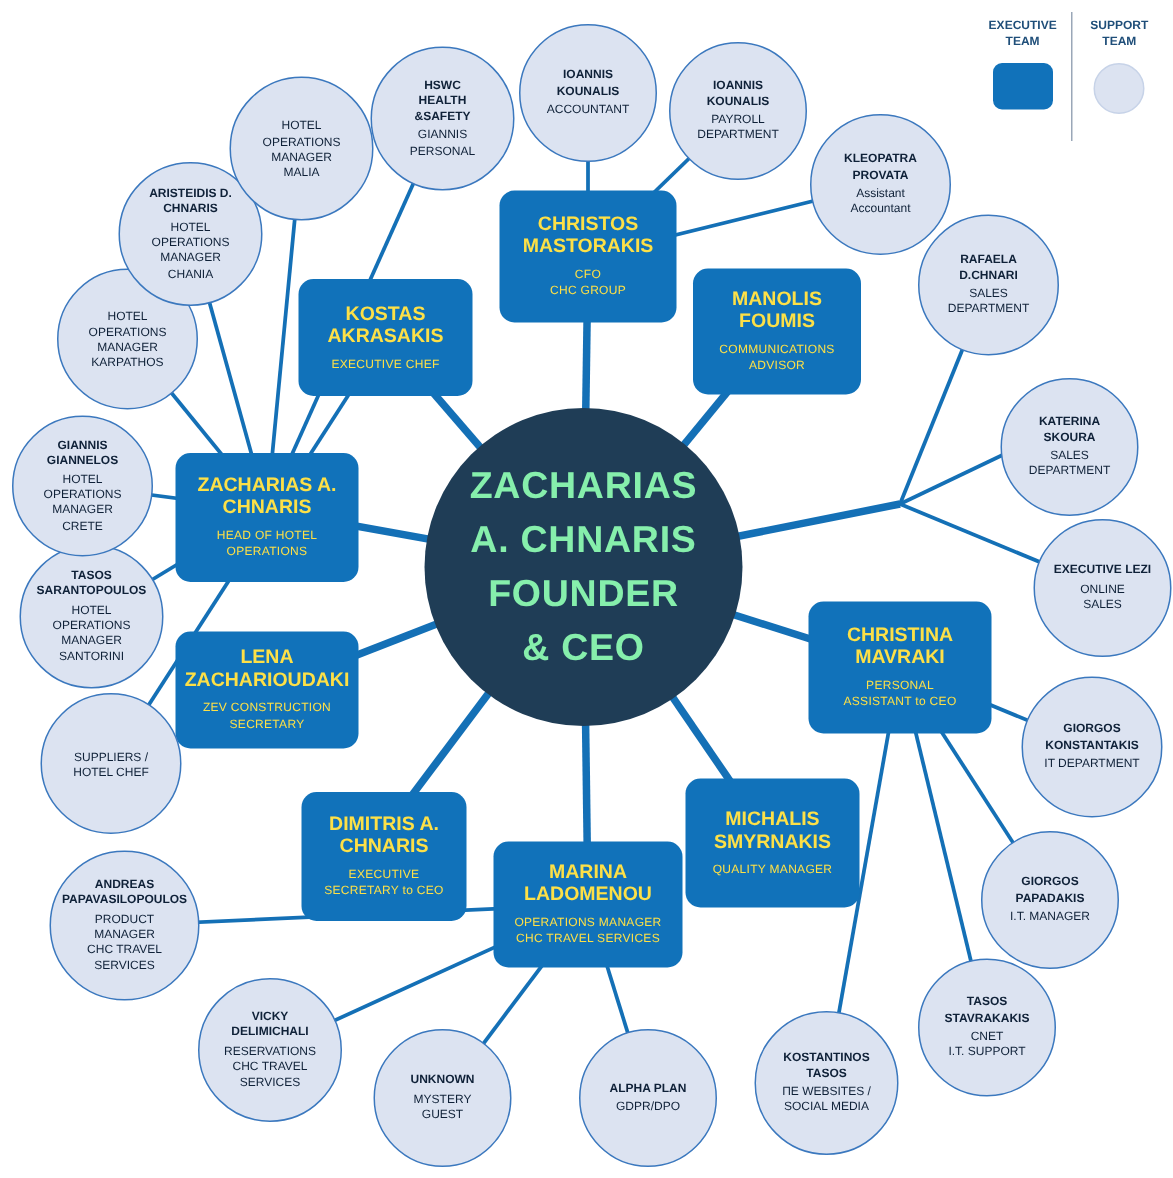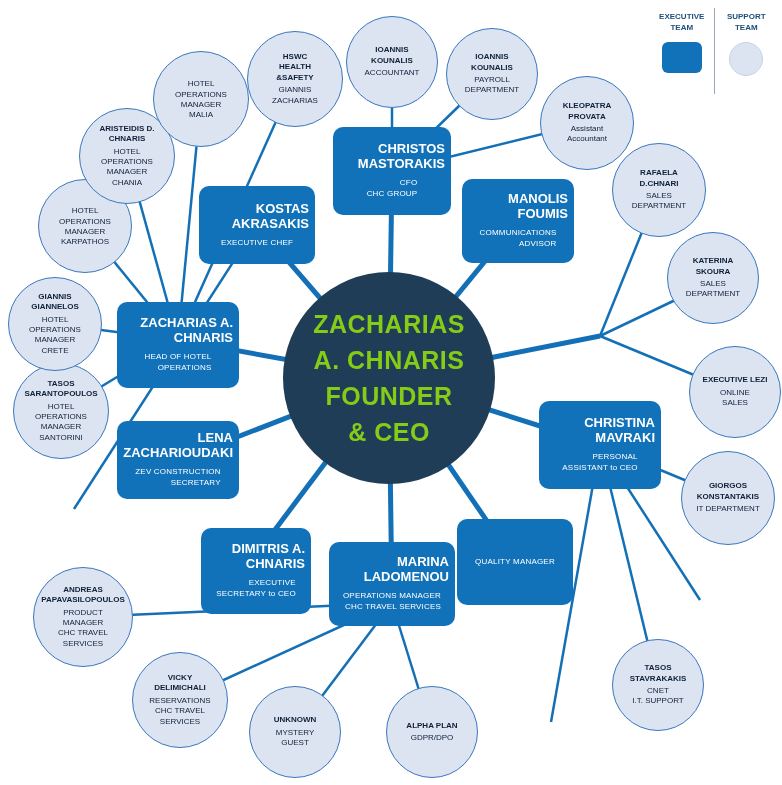--- a/index.html
+++ b/index.html
@@ -1,26 +1,26 @@
 <!DOCTYPE html>
 <html style="--executive: #1172ba; --support-fill: #dce3f1; --support-border: #3b78be; --center-fill: #1f3d56; --line: #1470b6; --legend-text: #1f4e79;"><head>
 <meta charset="utf-8">
 <style>
   * { box-sizing: border-box; margin: 0; padding: 0; }
   body { background: #ffffff; font-family: "Liberation Sans", sans-serif; }
   .canvas { position: relative; width: 782px; height: 785px; background: #ffffff; overflow: hidden; }
   #edges { position: absolute; left: 0; top: 0; z-index: 1; }
   .node { position: absolute; z-index: 2; display: flex; flex-direction: column; align-items: center; justify-content: center; text-align: center; }
-  .exec { background: var(--executive, #1172ba); border-radius: 10px; color: #ffffff; padding: 5px 6px; gap: 6px; text-align: right; }
+  .exec { background: var(--executive, #1172ba); border-radius: 10px; color: #fde047; padding: 5px 6px; gap: 6px; }
   .exec-name { font-weight: bold; font-size: 13px; line-height: 1.15; white-space: pre-line; }
   .exec-role { font-size: 8px; line-height: 1.35; white-space: pre-line; letter-spacing: .2px; }
   .sup { background: var(--support-fill, #dce3f1); border: 1.5px solid var(--support-border, #3b78be); border-radius: 50%; color: #0f2138; padding: 9px; gap: 2px; }
   .sup-name { font-weight: bold; font-size: 8px; line-height: 1.3; white-space: pre-line; }
   .sup-role { font-size: 8px; line-height: 1.3; white-space: pre-line; }
-  .center-node { background: var(--center-fill, #1f3d56); border-radius: 50%; color: #84cc16; }
+  .center-node { background: var(--center-fill, #1f3d56); border-radius: 50%; color: #86efac; }
   .center-name { font-size: 25px; font-weight: 600; line-height: 1.45; white-space: pre-line; letter-spacing: .5px; }
   .legend { position: absolute; z-index: 3; left: 650px; top: 8px; width: 128px; height: 86px; display: flex; }
   .legend-col { flex: 1; display: flex; flex-direction: column; align-items: center; gap: 8px; padding-top: 4px; }
   .legend-divider { width: 1px; background: #9aa7b8; }
   .legend-label { font-size: 8px; font-weight: bold; color: var(--legend-text, #1f4e79); text-align: center; white-space: pre-line; line-height: 1.35; }
   .swatch-exec { width: 40px; height: 31px; background: var(--executive, #1172ba); border-radius: 6px; }
   .swatch-sup { width: 34px; height: 34px; background: var(--support-fill, #dce3f1); border: 1px solid #c7d3e8; border-radius: 50%; }
 </style>
 </head>
 <body>
@@ -109,26 +109,27 @@
   <div class="node exec" style="left:117px;top:421px;width:122px;height:78px">
     <div class="exec-name">LENA ZACHARIOUDAKI</div>
     <div class="exec-role">ZEV CONSTRUCTION
 SECRETARY</div>
   </div>
   <div class="node exec" style="left:201px;top:528px;width:110px;height:86px">
     <div class="exec-name">DIMITRIS A. CHNARIS</div>
     <div class="exec-role">EXECUTIVE
 SECRETARY to CEO</div>
   </div>
-  <div class="node exec" style="left:329px;top:542px;width:126px;height:84px">
+  <div class="node exec" style="left:329px;top:561px;width:126px;height:84px">
     <div class="exec-name">MARINA LADOMENOU</div>
     <div class="exec-role">OPERATIONS MANAGER
 CHC TRAVEL SERVICES</div>
   </div>
   <div class="node exec" style="left:457px;top:519px;width:116px;height:86px">
+    <div class="exec-name">MICHALIS SMYRNAKIS</div>
     <div class="exec-role">QUALITY MANAGER</div>
   </div>
 
   <div class="node sup" style="left:346px;top:16px;width:92px;height:92px">
     <div class="sup-name">IOANNIS KOUNALIS</div>
     <div class="sup-role">ACCOUNTANT</div>
   </div>
   <div class="node sup" style="left:446px;top:28px;width:92px;height:92px">
     <div class="sup-name">IOANNIS KOUNALIS</div>
     <div class="sup-role">PAYROLL
@@ -137,38 +138,47 @@
   <div class="node sup" style="left:540px;top:76px;width:94px;height:94px">
     <div class="sup-name">KLEOPATRA PROVATA</div>
     <div class="sup-role">Assistant
 Accountant</div>
   </div>
   <div class="node sup" style="left:612px;top:143px;width:94px;height:94px">
     <div class="sup-name">RAFAELA D.CHNARI</div>
     <div class="sup-role">SALES
 DEPARTMENT</div>
   </div>
-  <div class="node sup" style="left:667px;top:232px;width:92px;height:92px">
+  <div class="node sup" style="left:667px;top:252px;width:92px;height:92px">
     <div class="sup-name">KATERINA SKOURA</div>
     <div class="sup-role">SALES
 DEPARTMENT</div>
   </div>
   <div class="node sup" style="left:689px;top:346px;width:92px;height:92px">
     <div class="sup-name">EXECUTIVE LEZI</div>
     <div class="sup-role">ONLINE
 SALES</div>
   </div>
   <div class="node sup" style="left:681px;top:451px;width:94px;height:94px">
     <div class="sup-name">GIORGOS KONSTANTAKIS</div>
     <div class="sup-role">IT DEPARTMENT</div>
   </div>
+  <div class="node sup" style="left:654px;top:554px;width:92px;height:92px">
+    <div class="sup-name">GIORGOS PAPADAKIS</div>
+    <div class="sup-role">I.T. MANAGER</div>
+  </div>
   <div class="node sup" style="left:612px;top:639px;width:92px;height:92px">
     <div class="sup-name">TASOS STAVRAKAKIS</div>
     <div class="sup-role">CNET
 I.T. SUPPORT</div>
+  </div>
+  <div class="node sup" style="left:503px;top:674px;width:96px;height:96px">
+    <div class="sup-name">KOSTANTINOS TASOS</div>
+    <div class="sup-role">ΠΕ WEBSITES /
+SOCIAL MEDIA</div>
   </div>
   <div class="node sup" style="left:386px;top:686px;width:92px;height:92px">
     <div class="sup-name">ALPHA PLAN</div>
     <div class="sup-role">GDPR/DPO</div>
   </div>
   <div class="node sup" style="left:249px;top:686px;width:92px;height:92px">
     <div class="sup-name">UNKNOWN</div>
     <div class="sup-role">MYSTERY
 GUEST</div>
   </div>
@@ -178,20 +188,25 @@
 CHC TRAVEL
 SERVICES</div>
   </div>
   <div class="node sup" style="left:33px;top:567px;width:100px;height:100px">
     <div class="sup-name">ANDREAS PAPAVASILOPOULOS</div>
     <div class="sup-role">PRODUCT
 MANAGER
 CHC TRAVEL
 SERVICES</div>
   </div>
+  <div class="node sup" style="left:27px;top:462px;width:94px;height:94px">
+    <div class="sup-name"></div>
+    <div class="sup-role">SUPPLIERS /
+HOTEL CHEF</div>
+  </div>
   <div class="node sup" style="left:13px;top:363px;width:96px;height:96px">
     <div class="sup-name">TASOS SARANTOPOULOS</div>
     <div class="sup-role">HOTEL
 OPERATIONS
 MANAGER
 SANTORINI</div>
   </div>
   <div class="node sup" style="left:8px;top:277px;width:94px;height:94px">
     <div class="sup-name">GIANNIS GIANNELOS</div>
     <div class="sup-role">HOTEL
@@ -218,16 +233,16 @@
     <div class="sup-role">HOTEL
 OPERATIONS
 MANAGER
 MALIA</div>
   </div>
   <div class="node sup" style="left:247px;top:31px;width:96px;height:96px">
     <div class="sup-name">HSWC
 HEALTH
 &amp;SAFETY</div>
     <div class="sup-role">GIANNIS
-ZACHARIAS</div>
+PERSONAL</div>
   </div>
 
 </div>
 
 </body></html>

